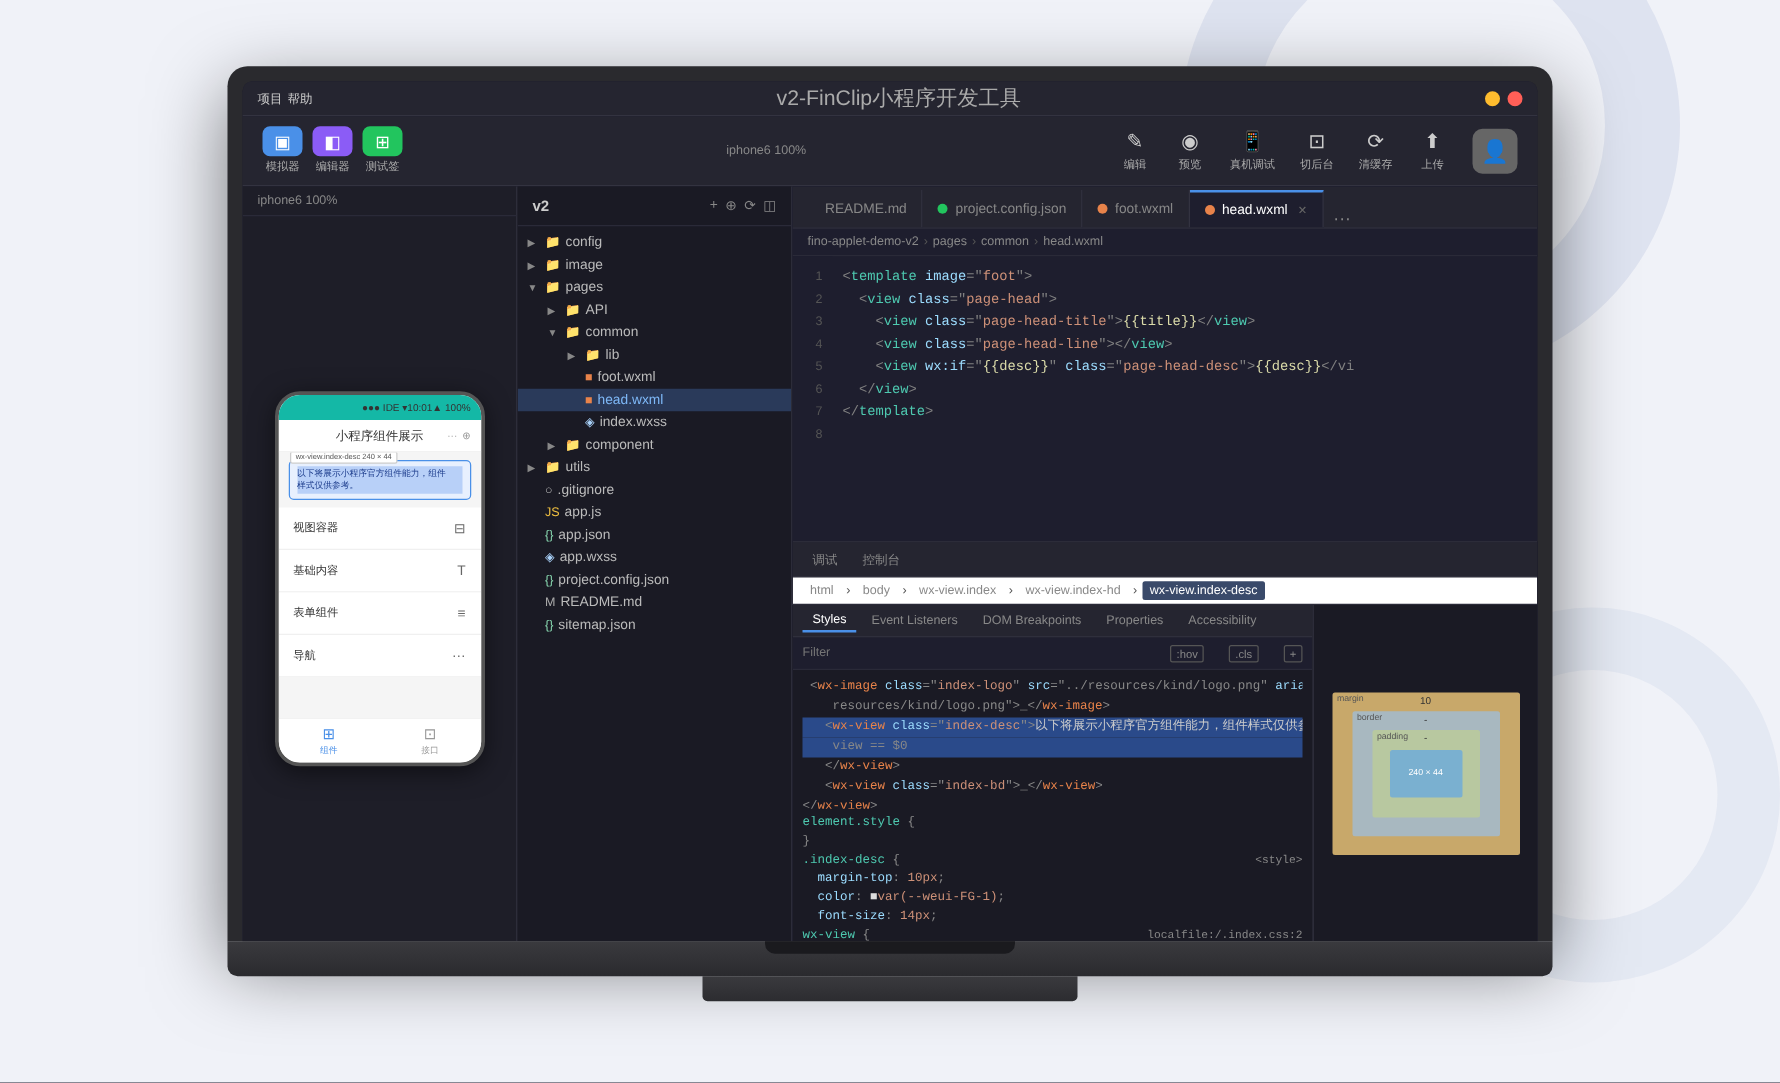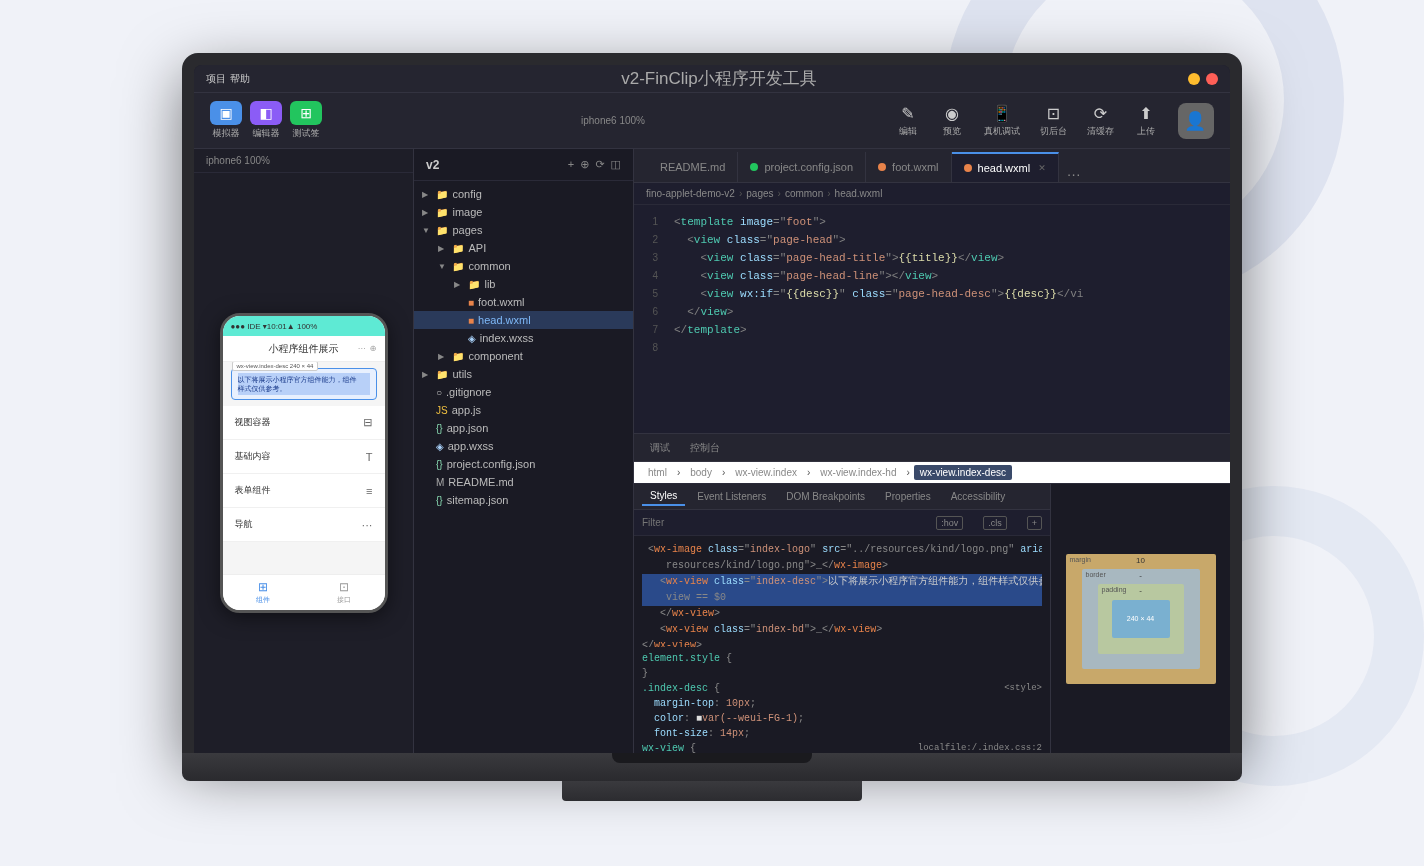--- a/index.html
+++ b/index.html
@@ -249,24 +249,24 @@
       background: white;
       border-radius: 20px;
       border: 3px solid #555;
       overflow: hidden;
       display: flex;
       flex-direction: column;
       box-shadow: 0 4px 20px rgba(0,0,0,0.5);
     }
     .phone-status-bar {
       height: 20px;
-      background: #5eead4;
-      display: flex;
-      align-items: center;
-      justify-content: flex-start;
+      background: #14b8a6;
+      display: flex;
+      align-items: center;
+      justify-content: flex-end;
       padding: 0 8px;
       font-size: 8px;
       color: #333;
       flex-shrink: 0;
     }
     .phone-title-bar {
       height: 26px;
       background: white;
       display: flex;
       align-items: center;

